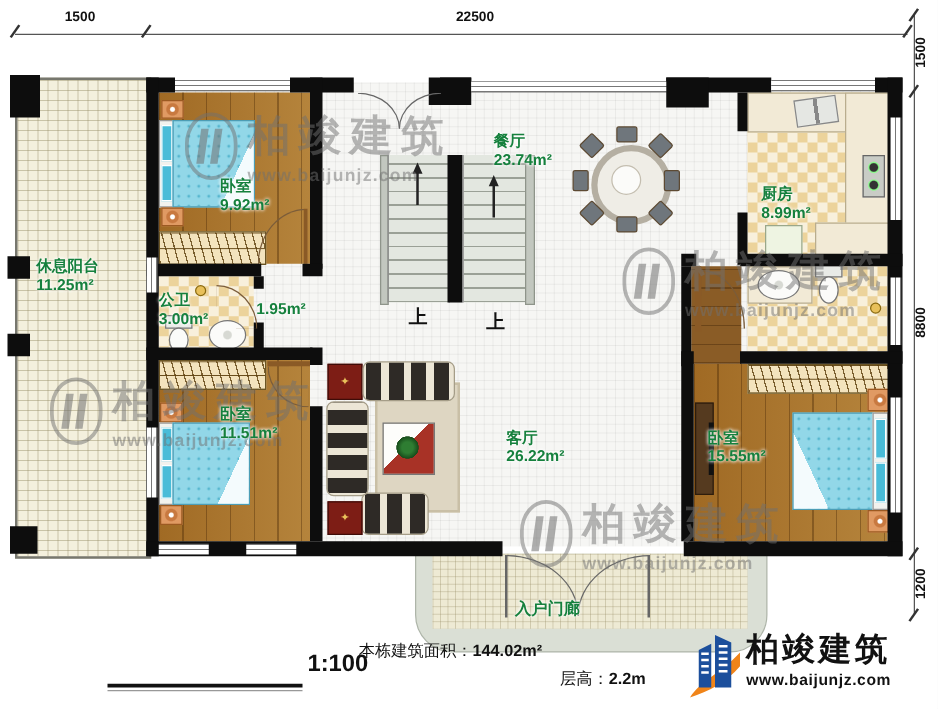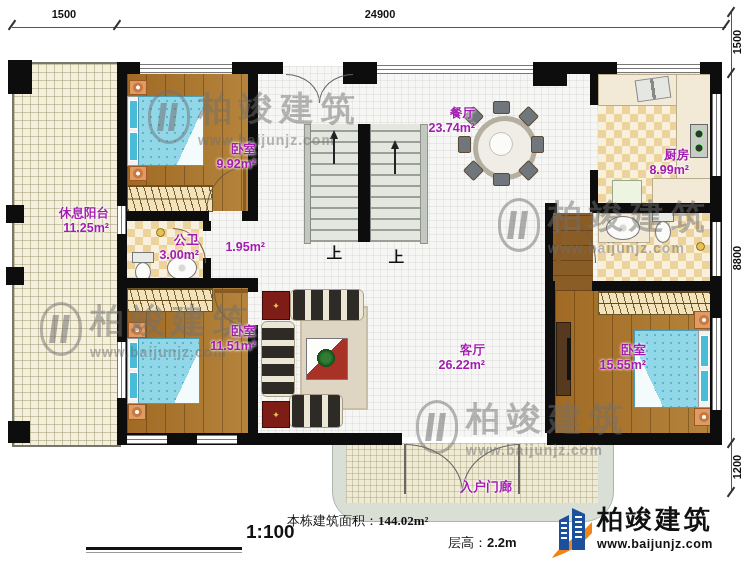--- a/index.html
+++ b/index.html
@@ -20,21 +20,21 @@
         background-image:repeating-linear-gradient(90deg,rgba(60,30,0,.35) 0 1px,transparent 1px 19px),
                          linear-gradient(90deg,#a06a24,#b5843c);}
   .woodD{position:absolute;background:#8a5c26;
         background-image:repeating-linear-gradient(0deg,rgba(50,25,0,.35) 0 1px,transparent 1px 15px);}
   .checker{position:absolute;background:conic-gradient(#ecd39b 0 25%,#f8f0dc 0 50%,#ecd39b 0 75%,#f8f0dc 0) 0 0/16px 16px;}
   .marble{position:absolute;background:#f2ead6;border:1px solid #b9ad8e;}
   .win-h{position:absolute;background:linear-gradient(#777 0 1px,#fff 1px 4px,#777 4px 5px,#fff 5px 8px,#777 8px 9px);}
   .win-v{position:absolute;background:linear-gradient(90deg,#777 0 1px,#fff 1px 4px,#777 4px 5px,#fff 5px 8px,#777 8px 9px);}
   .arc{position:absolute;background:transparent;}
   .leaf{position:absolute;background:#8a5a26;}
-  .rlabel{position:absolute;font-weight:bold;color:#a21caf;text-align:right;line-height:1.2;
+  .rlabel{position:absolute;font-weight:bold;color:#15803d;text-align:left;line-height:1.2;
           font-size:12.5px;text-shadow:0 0 3px #fff,0 0 3px #fff;z-index:6;}
   .rlabel span{display:block;}
   .ns{position:absolute;background:#e09a63;border:1px solid #9c5a22;
       background-image:radial-gradient(circle at 50% 50%,#fff 1.5px,#c87940 2.5px 4.5px,transparent 5.5px);}
   .bedbody{position:absolute;background:#92d7e8;border:1px solid #4d9db5;
       background-image:radial-gradient(circle,#57b7cf 1px,transparent 1.4px);background-size:8px 8px;}
   .fold{position:absolute;top:0;bottom:0;width:42%;}
   .head{position:absolute;background:#f2f2ee;border:1px solid #999;}
   .pil{position:absolute;background:#49bcd8;border:1px solid #fff;}
   .closet{position:absolute;background:#f3e3bd;border:1px solid #6b5524;
@@ -309,35 +309,35 @@
         <div class="wm-name">柏竣建筑</div>
          <div class="wm-site">www.baijunjz.com</div>
       </div>
   </div>
 
   <div class="dimline" style="left:12px;top:27px;width:714px;height:1px;"></div>
   <div class="tick" style="left:6px;top:24px;"></div>
   <div class="tick" style="left:111px;top:24px;"></div>
   <div class="tick" style="left:720px;top:24px;"></div>
   <div class="dimtxt" style="left:36px;top:8px;width:56px;">1500</div>
-  <div class="dimtxt" style="left:348px;top:8px;width:64px;">24900</div>
+  <div class="dimtxt" style="left:348px;top:8px;width:64px;">22500</div>
   <div class="dimline" style="left:731px;top:12px;width:1px;height:480px;"></div>
   <div class="tick" style="left:725px;top:11px;"></div>
   <div class="tick" style="left:725px;top:72px;"></div>
   <div class="tick" style="left:725px;top:442px;"></div>
   <div class="tick" style="left:725px;top:491px;"></div>
   <div class="dimtxt" style="left:712px;top:36px;width:50px;transform:rotate(-90deg);">1500</div>
   <div class="dimtxt" style="left:712px;top:252px;width:50px;transform:rotate(-90deg);">8800</div>
   <div class="dimtxt" style="left:712px;top:461px;width:50px;transform:rotate(-90deg);">1200</div>
 
   <div class="foot" style="left:86px;top:547px;width:156px;height:3px;background:#111;"></div>
   <div class="foot" style="left:86px;top:552px;width:156px;height:1px;background:#999;"></div>
   <div class="foot" style="left:246px;top:521px;font-size:19px;font-weight:bold;">1:100</div>
   <div class="foot" style="left:287px;top:512px;font-size:13px;">
-    <span>本栋建筑面积：</span><span style="font-weight:bold;font-family:Liberation Serif, serif;">144.02m²</span>
+    <span>本栋建筑面积：</span><span style="font-weight:bold;">144.02m²</span>
   </div>
   <div class="foot" style="left:448px;top:534px;font-size:13px;">
     <span>层高：</span><span style="font-weight:bold;">2.2m</span>
   </div>
 
   <div class="foot" style="left:549px;top:500px;width:46px;height:62px;">
     <svg width="46" height="62" viewBox="0 0 46 62">
       <path d="M3 58 C12 44 26 40 43 22 L43 33 C32 46 18 53 3 58 Z" fill="#f08419"></path>
       <path d="M10 50 L10 20 L20 15 L20 50 Z" fill="#1c4f9c"></path>
       <path d="M23 50 L23 8 L36 14 L36 50 Z" fill="#1c4f9c"></path>

